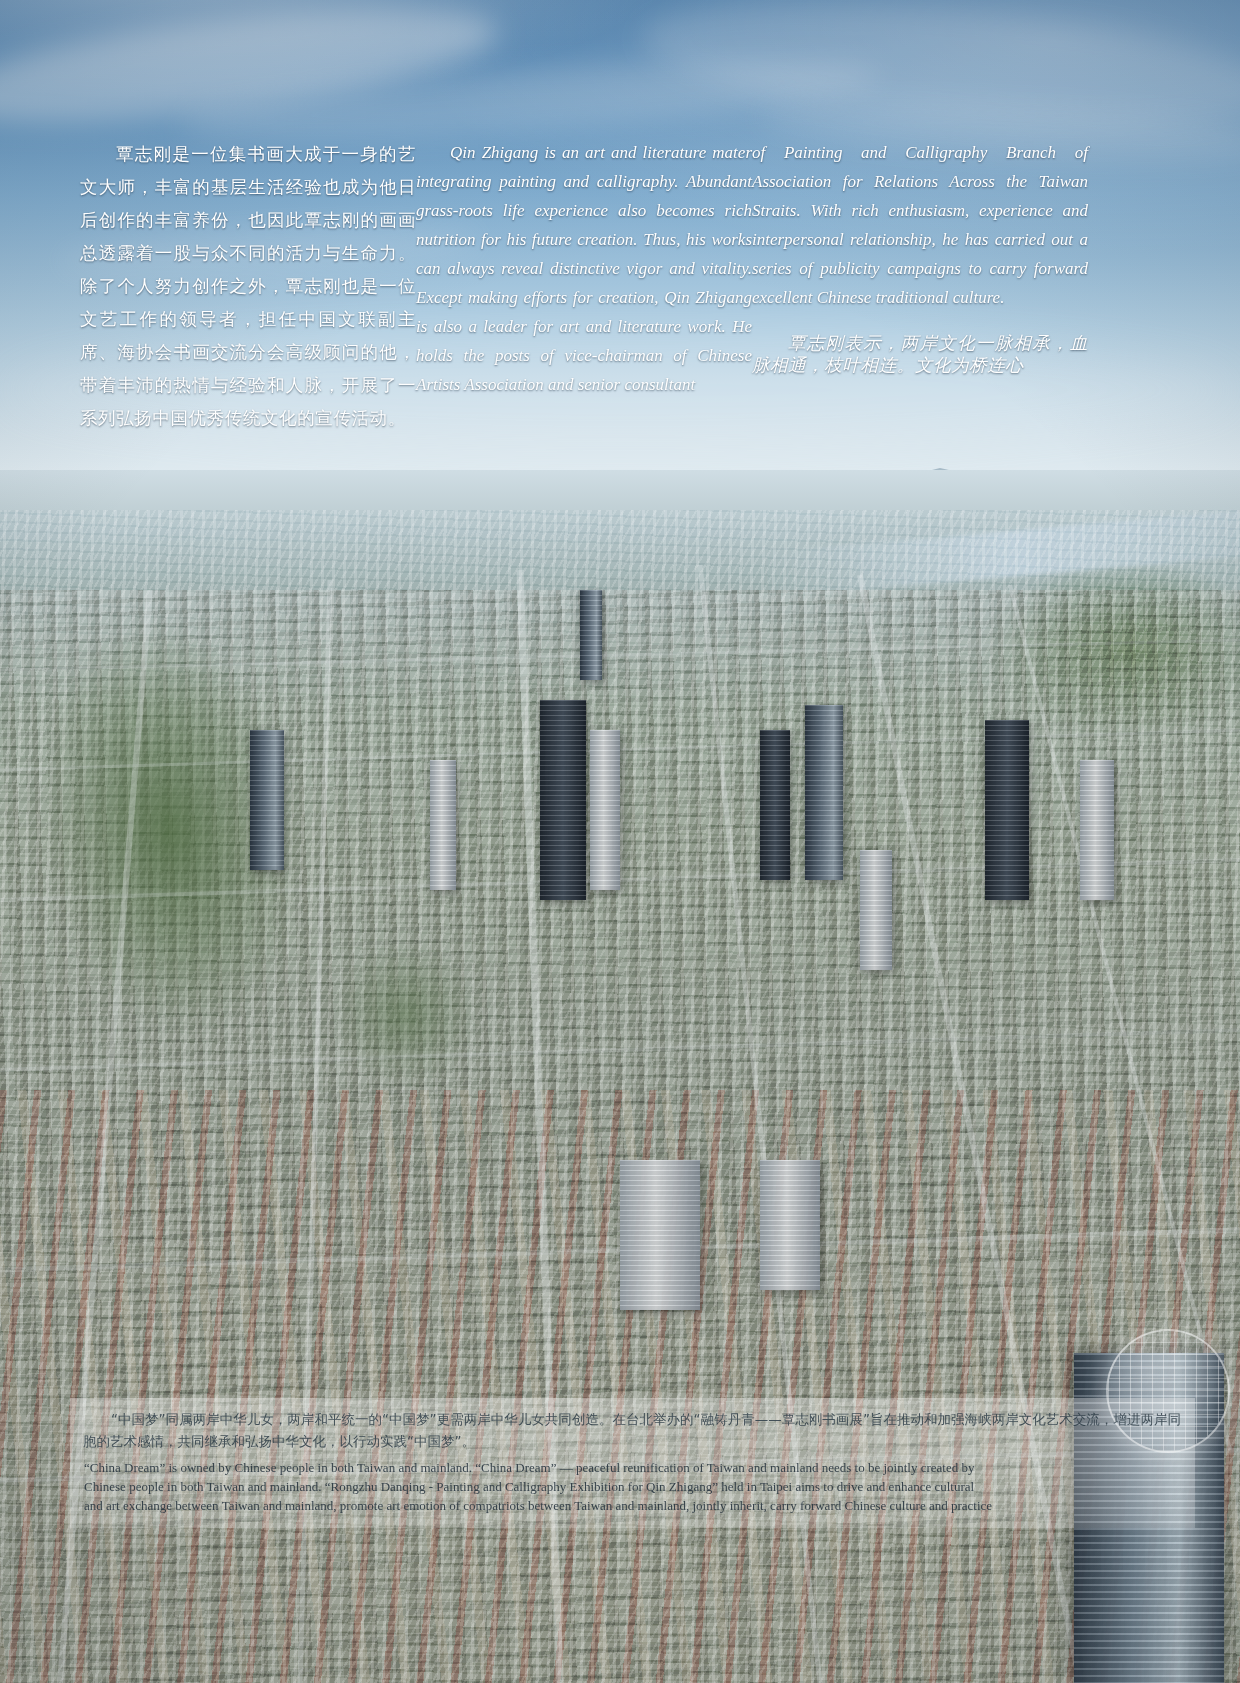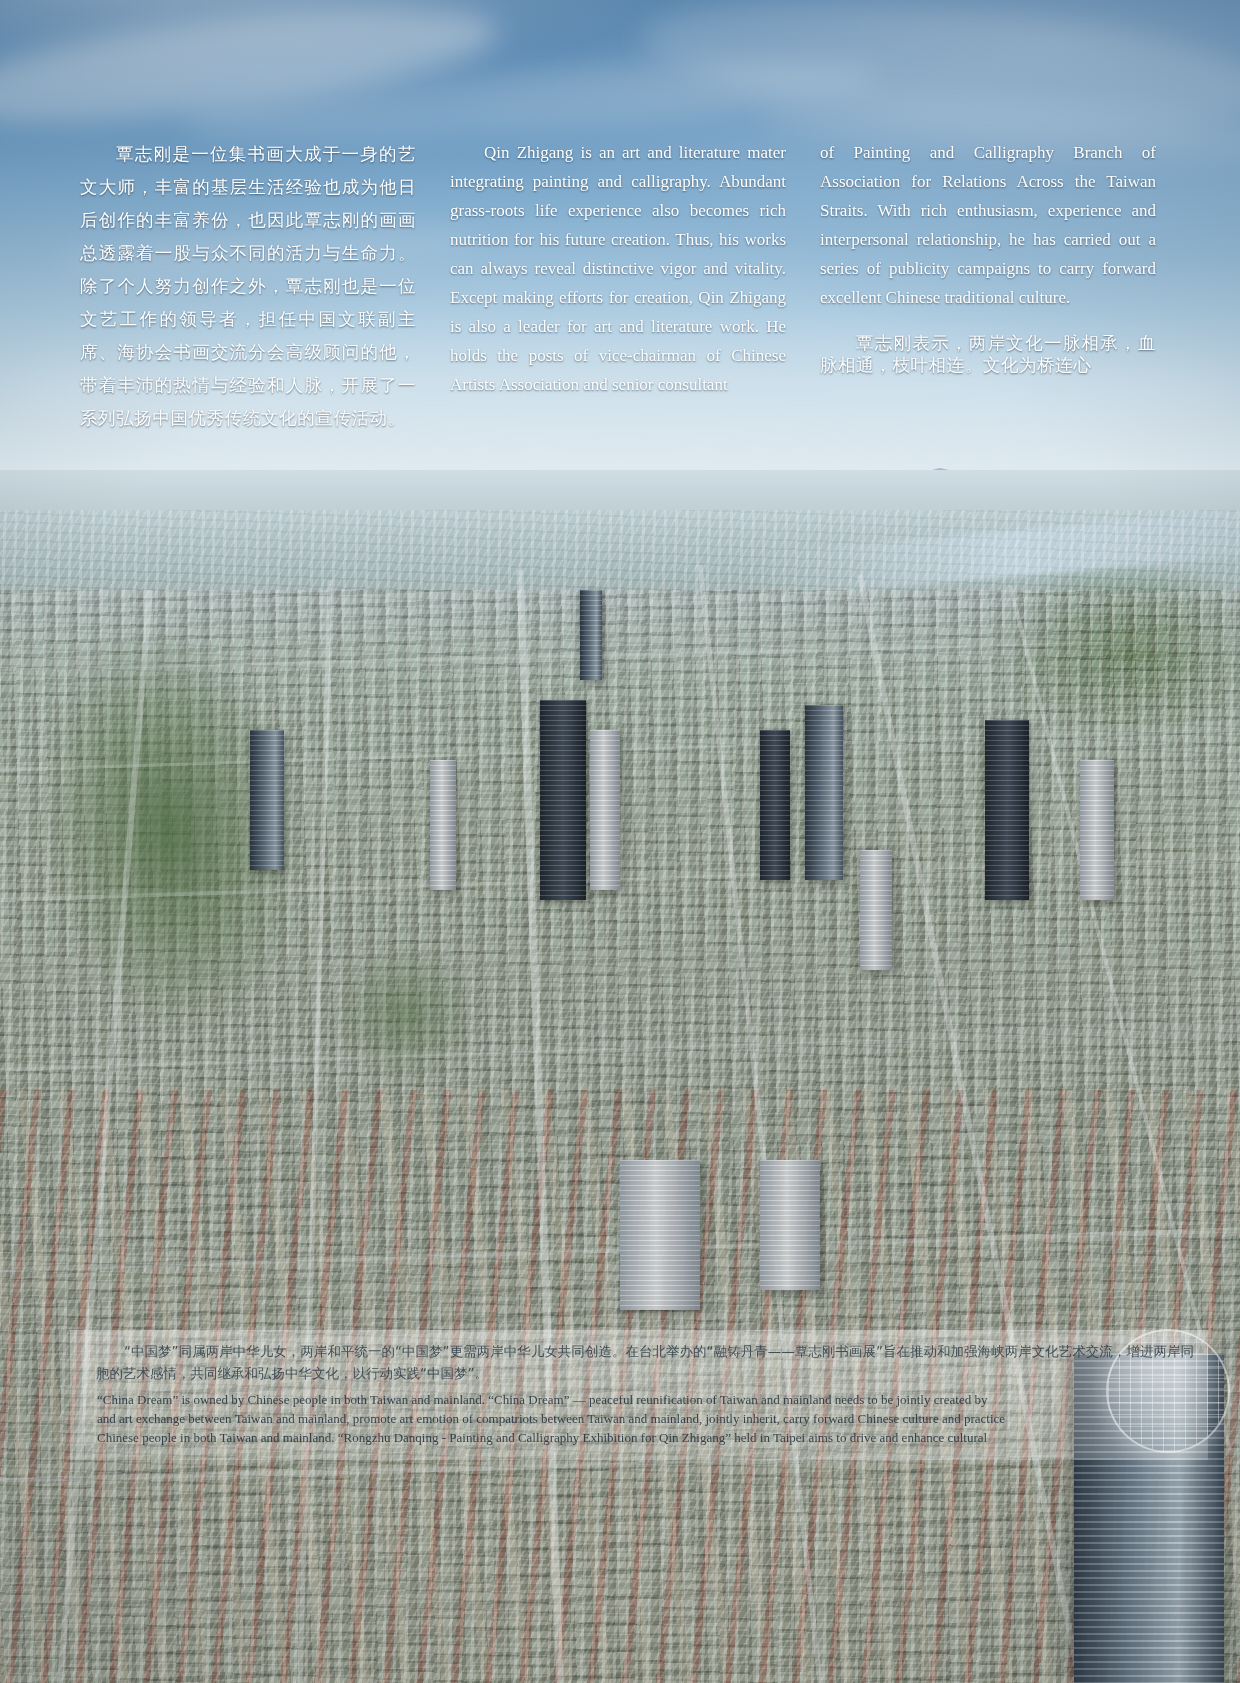--- a/index.html
+++ b/index.html
@@ -183,21 +183,20 @@
     pointer-events: none;
   }
 
   
   .columns {
     position: absolute;
     left: 80px;
     top: 138px;
     width: 1080px;
     display: flex;
-    gap: 34px;
     z-index: 5;
   }
   .col { width: 336px; }
   .col p {
     margin: 0 0 20px 0;
     color: #ffffff;
     text-shadow: 0 1px 2px rgba(12,30,48,0.55);
   }
   .col.zh p {
     font-family: "DejaVu Sans", "Liberation Sans", sans-serif;
@@ -205,38 +204,39 @@
     line-height: 33px;
     text-align: justify;
     text-indent: 36px;
     letter-spacing: .6px;
   }
   .col.en p {
     font-family: "Liberation Serif", serif;
     font-size: 17px;
     line-height: 29px;
     text-align: justify;
+    font-style: italic;
   }
   .col.en p.indent { text-indent: 34px; }
   .col.zh2 p {
     font-family: "DejaVu Sans", "Liberation Sans", sans-serif;
     font-size: 17.5px;
     line-height: 22px;
     text-align: justify;
     text-indent: 36px;
     letter-spacing: .6px;
   }
 
   
   .caption-panel {
     position: absolute;
     left: 70px;
-    top: 1330px;
+    top: 1398px;
     width: 1098px;
-    padding: 10px 14px 12px 26px;
+    padding: 10px 14px 12px 13px;
     background: linear-gradient(to bottom, rgba(255,255,255,0.34), rgba(255,255,255,0.20));
     z-index: 6;
   }
   .caption-zh {
     margin: 0 0 6px 0;
     font-family: "DejaVu Sans", "Liberation Sans", sans-serif;
     font-size: 13.5px;
     line-height: 22px;
     color: #31404a;
     text-align: justify;
@@ -338,18 +338,18 @@
       <div class="col zh2" style="width:336px;">
         <p>覃志刚表示，两岸文化一脉相承，血脉相通，枝叶相连。文化为桥连心</p>
       </div>
     </div>
   </div>
 
   <div class="caption-panel">
     <p class="caption-zh">“中国梦”同属两岸中华儿女，两岸和平统一的“中国梦”更需两岸中华儿女共同创造。在台北举办的“融铸丹青——覃志刚书画展”旨在推动和加强海峡两岸文化艺术交流，增进两岸同胞的艺术感情，共同继承和弘扬中华文化，以行动实践“中国梦”。</p>
     <p class="caption-en">
       <span class="ln">“China Dream” is owned by Chinese people in both Taiwan and mainland. “China Dream” — peaceful reunification of Taiwan and mainland needs to be jointly created by</span>
+      <span class="ln">Chinese people in both Taiwan and mainland. “Rongzhu Danqing - Painting and Calligraphy Exhibition for Qin Zhigang” held in Taipei aims to drive and enhance cultural</span>
       <span class="ln">and art exchange between Taiwan and mainland, promote art emotion of compatriots between Taiwan and mainland, jointly inherit, carry forward Chinese culture and practice</span>
-      <span class="ln">Chinese people in both Taiwan and mainland. “Rongzhu Danqing - Painting and Calligraphy Exhibition for Qin Zhigang” held in Taipei aims to drive and enhance cultural</span>
     </p>
   </div>
 
 </div>
 
 </body></html>

